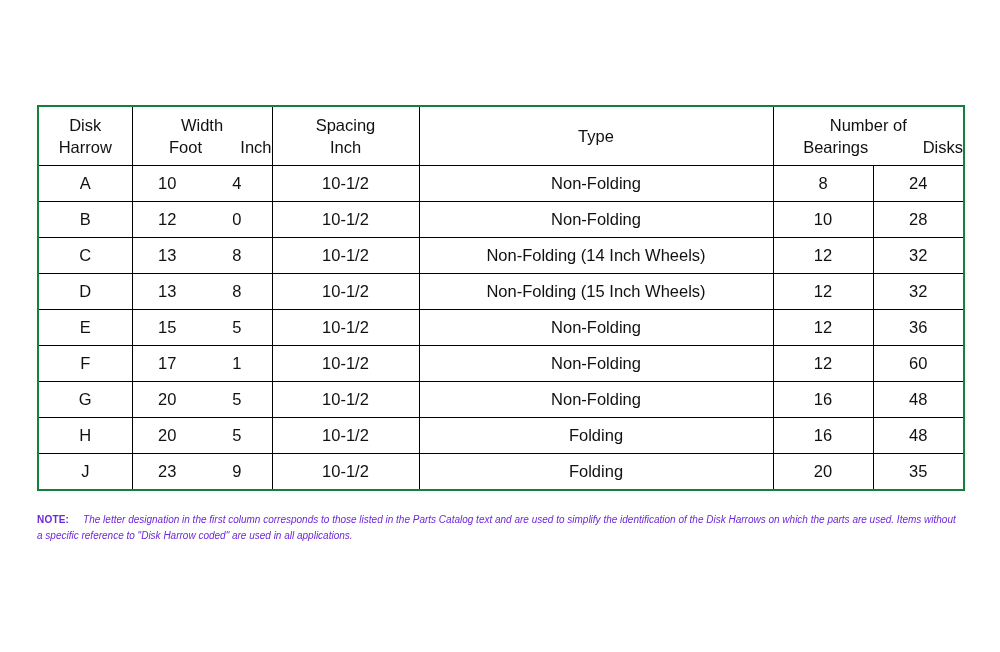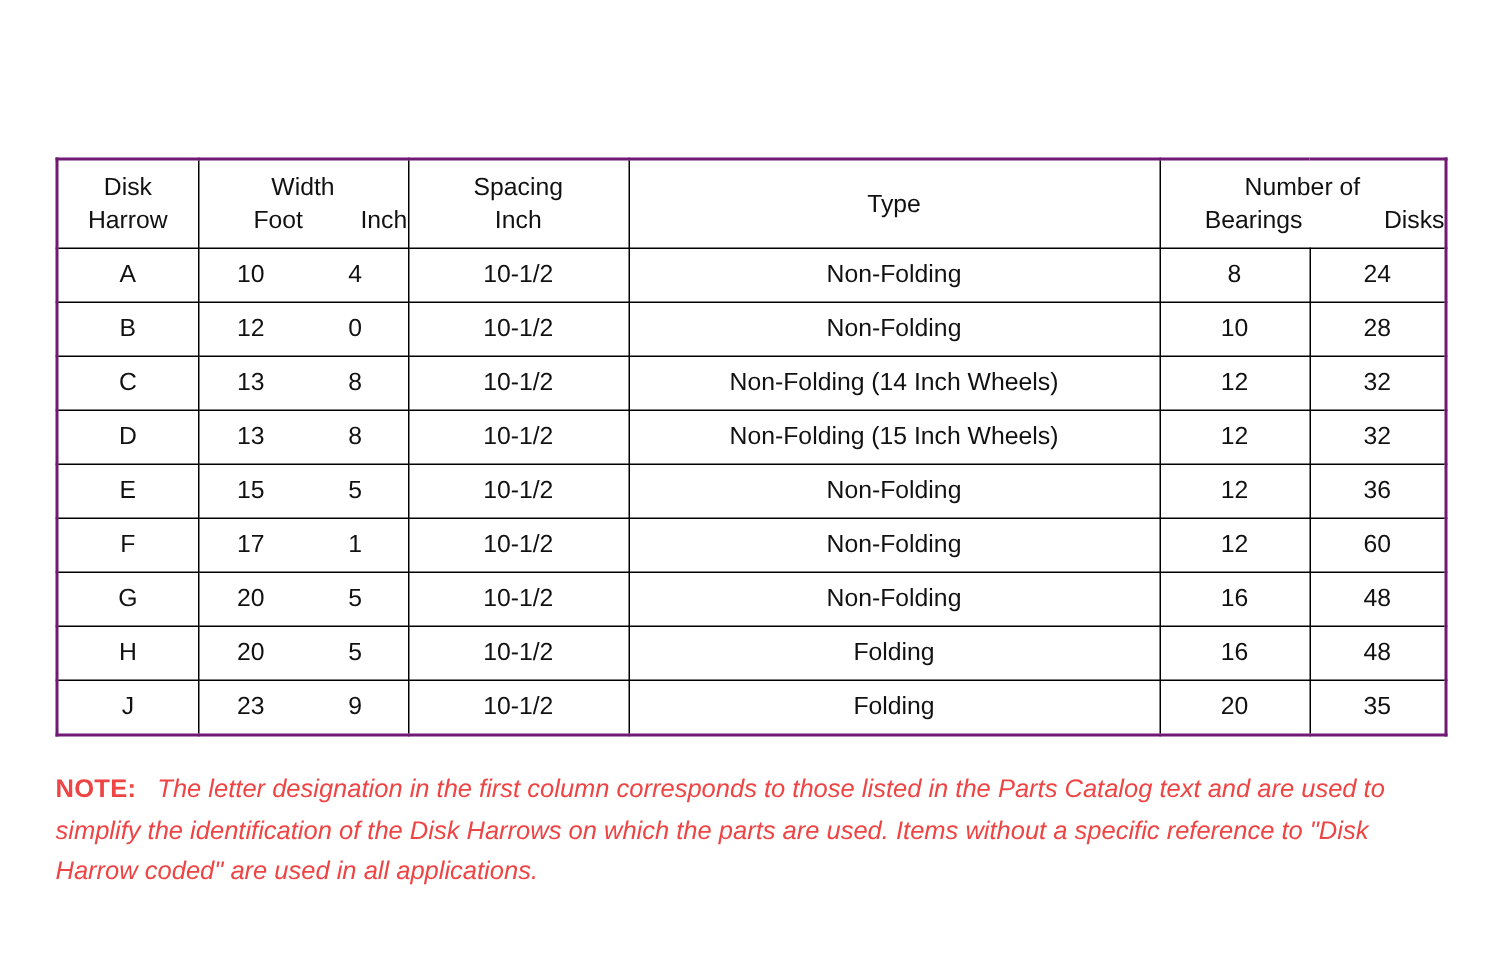--- a/index.html
+++ b/index.html
@@ -28,21 +28,21 @@
   .spec-table-wrap {
     position: absolute;
     left: 37px;
     top: 105px;
     width: 926px;
   }
   table.spec-table {
     border-collapse: collapse;
     table-layout: fixed;
     width: 926px;
-    border: 2px solid #701a75;
+    border: 2px solid #15803d;
   }
   table.spec-table td,
   table.spec-table th {
     border: 1.5px solid #000;
     padding: 0;
     font-weight: normal;
     font-size: 16.5px;
     color: #111;
     text-align: center;
     vertical-align: middle;
@@ -97,23 +97,23 @@
   col.c-type    { width: 354px; }
   col.c-bear    { width: 100px; }
   col.c-disks   { width: 91px; }
 
   
   .note-block {
     position: absolute;
     left: 37px;
     top: 512px;
     width: 926px;
-    font-size: 17px;
+    font-size: 10px;
     line-height: 1.62;
-    color: #ef4444;
+    color: #6d28d9;
   }
   .note-label {
     font-weight: bold;
     font-style: normal;
     letter-spacing: 0.2px;
   }
   .note-text {
     font-style: italic;
   }
   .note-gap { display: inline-block; width: 14px; }

